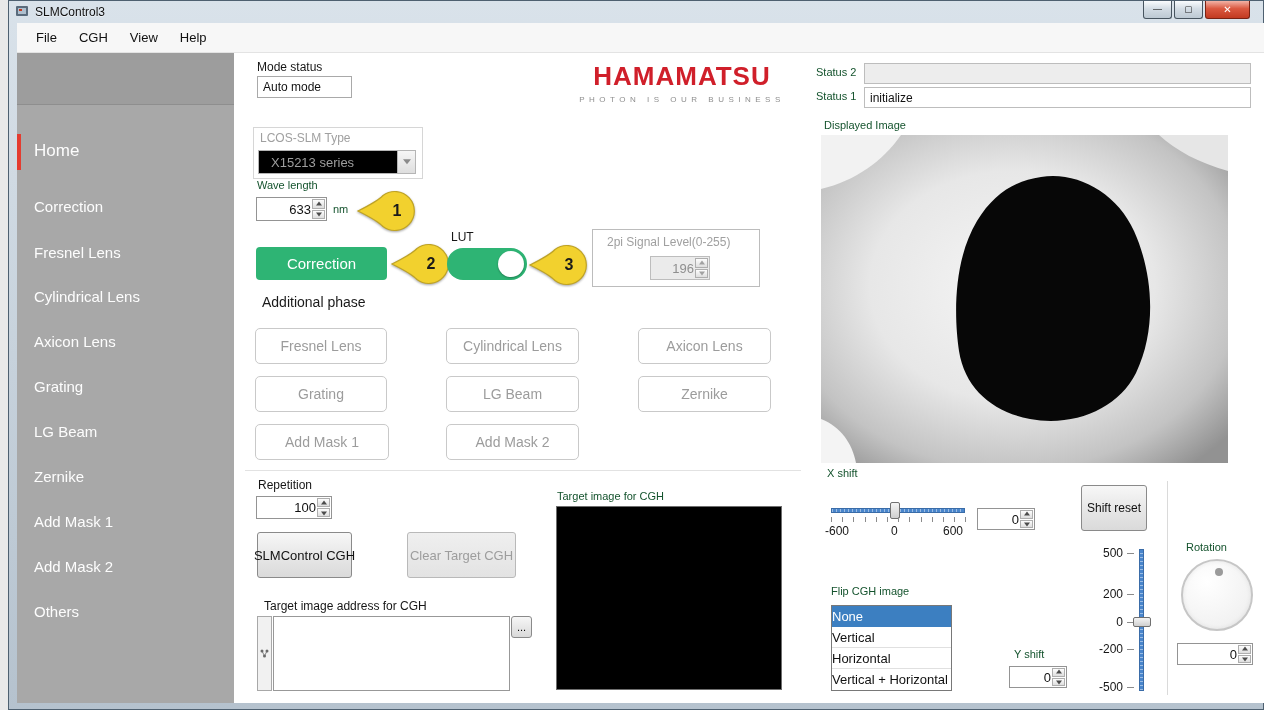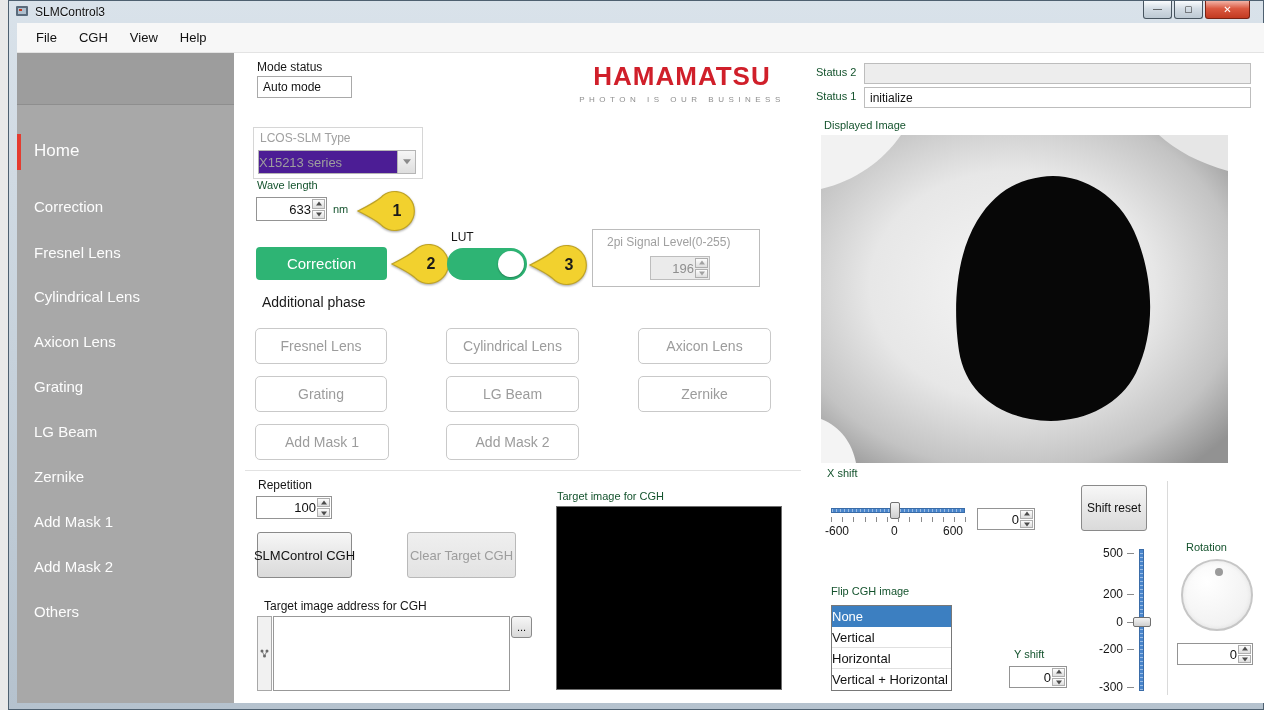--- a/index.html
+++ b/index.html
@@ -42,21 +42,21 @@
   .spin{position:absolute;right:1px;top:1px;bottom:1px;width:13px;display:flex;flex-direction:column;}
   .spin b{flex:1;background:linear-gradient(#fdfdfd,#dedede);border:1px solid #aeaeae;position:relative;margin-bottom:1px;}
   .spin b:last-child{margin-bottom:0;}
   .spin b::after{content:"";position:absolute;left:50%;top:50%;border:3px solid transparent;transform:translate(-50%,-50%);}
   .spin b.up::after{border-bottom:4px solid #4c4c4c;margin-top:-2px;}
   .spin b.down::after{border-top:4px solid #4c4c4c;margin-top:2px;}
   .numwrap.disabled .spin b.up::after{border-bottom-color:#a2a2a2;}
   .numwrap.disabled .spin b.down::after{border-top-color:#a2a2a2;}
 
   .group{position:absolute;border:1px solid #c3c3c3;background:#fff;}
-  .combo{position:absolute;background:#4c1d95;border:1px solid #b5b5b5;display:flex;align-items:center;padding-left:0;
+  .combo{position:absolute;background:#000000;border:1px solid #b5b5b5;display:flex;align-items:center;padding-left:12px;
          font-size:13px;color:#9e9e9e;}
   .combo .arrowbox{position:absolute;right:0;top:0;bottom:0;width:18px;background:linear-gradient(#f6f6f6,#dedede);border-left:1px solid #b5b5b5;}
   .combo .arrowbox::after{content:"";position:absolute;left:50%;top:50%;transform:translate(-50%,-30%);border:4px solid transparent;border-top:5px solid #8a8a8a;}
 
   .btn-green{position:absolute;background:#2eb474;border:none;border-radius:4px;color:#fff;font-size:15px;
              display:flex;align-items:center;justify-content:center;cursor:default;}
   .btn-flat{position:absolute;background:#fff;border:1px solid #c9c9c9;border-radius:5px;color:#9c9c9c;font-size:14px;
             display:flex;align-items:center;justify-content:center;white-space:nowrap;}
   .btn3d{position:absolute;background:linear-gradient(#f7f7f7,#e9e9e9 45%,#dadada);border:1px solid #8a8a8a;border-radius:3px;
          font-size:13px;color:#111;display:flex;align-items:center;justify-content:center;white-space:nowrap;}
@@ -315,21 +315,21 @@
       <div class="opt selected">None</div>
       <div class="opt">Vertical</div>
       <div class="opt">Horizontal</div>
       <div class="opt">Vertical + Horizontal</div>
     </div>
 
     <span class="ylabel" style="left:1074px;top:493px">500</span>
     <span class="ylabel" style="left:1074px;top:534px">200</span>
     <span class="ylabel" style="left:1074px;top:562px">0</span>
     <span class="ylabel" style="left:1074px;top:589px">-200</span>
-    <span class="ylabel" style="left:1074px;top:627px">-300</span>
+    <span class="ylabel" style="left:1074px;top:627px">-500</span>
     <div class="ytick" style="left:1110px;top:500px"></div>
     <div class="ytick" style="left:1110px;top:541px"></div>
     <div class="ytick" style="left:1110px;top:569px"></div>
     <div class="ytick" style="left:1110px;top:596px"></div>
     <div class="ytick" style="left:1110px;top:634px"></div>
     <div class="ytrack" style="left:1122px;top:496px;height:142px"></div>
     <div class="ythumb" style="left:1116px;top:564px"></div>
 
     <div class="abs lbl" style="left:997px;top:595px">Y shift</div>
     <div class="numwrap" style="left:992px;top:613px;width:58px;height:22px">

